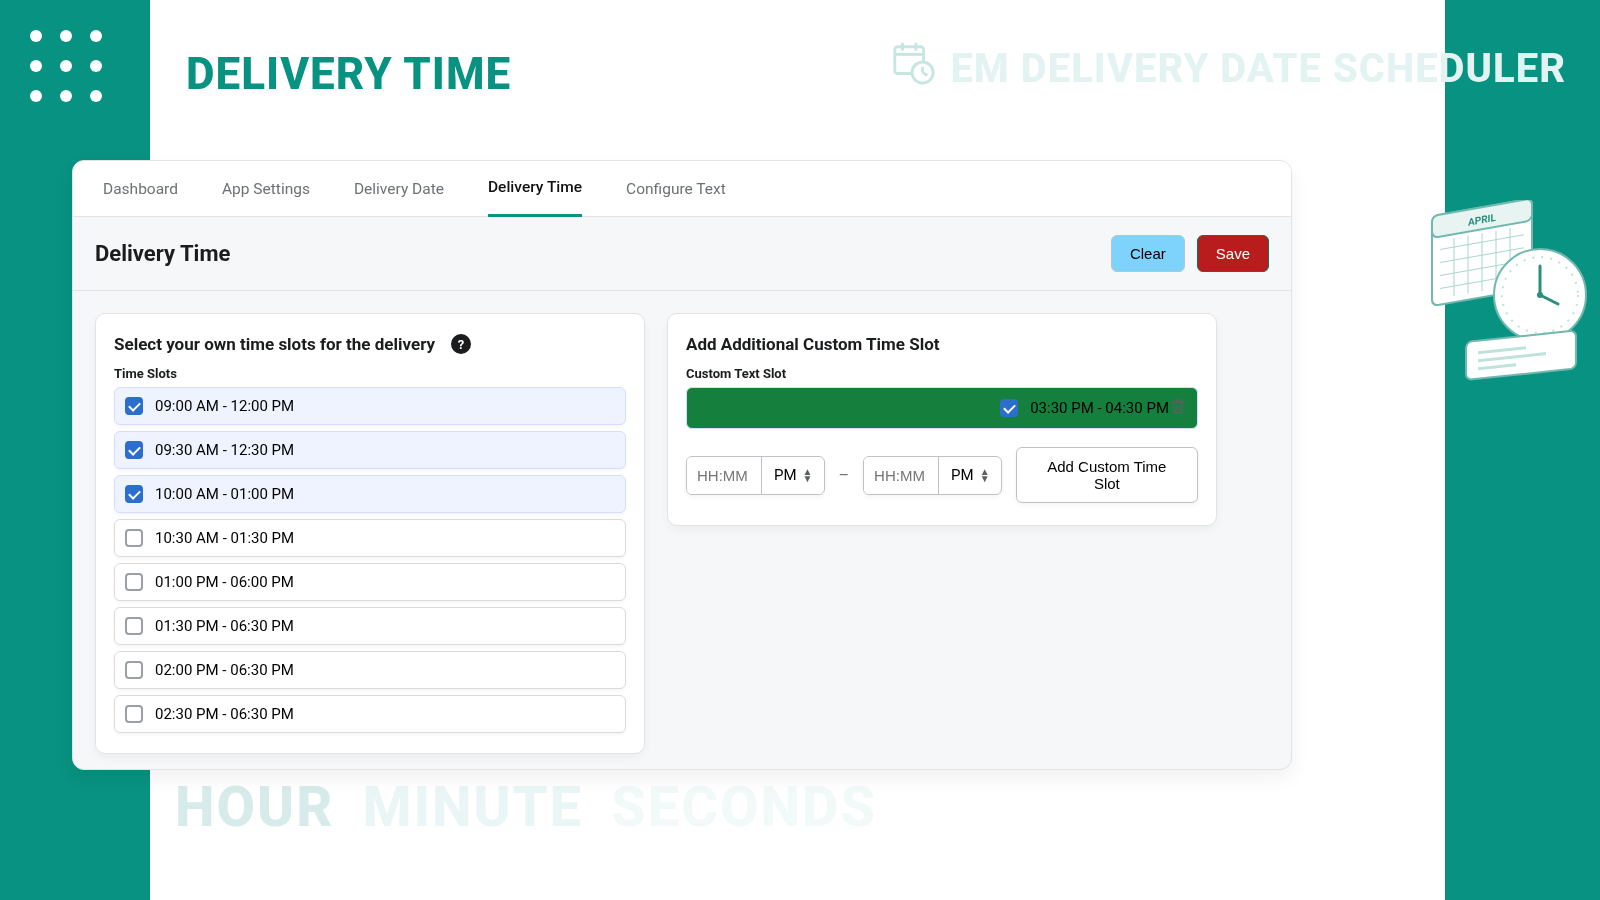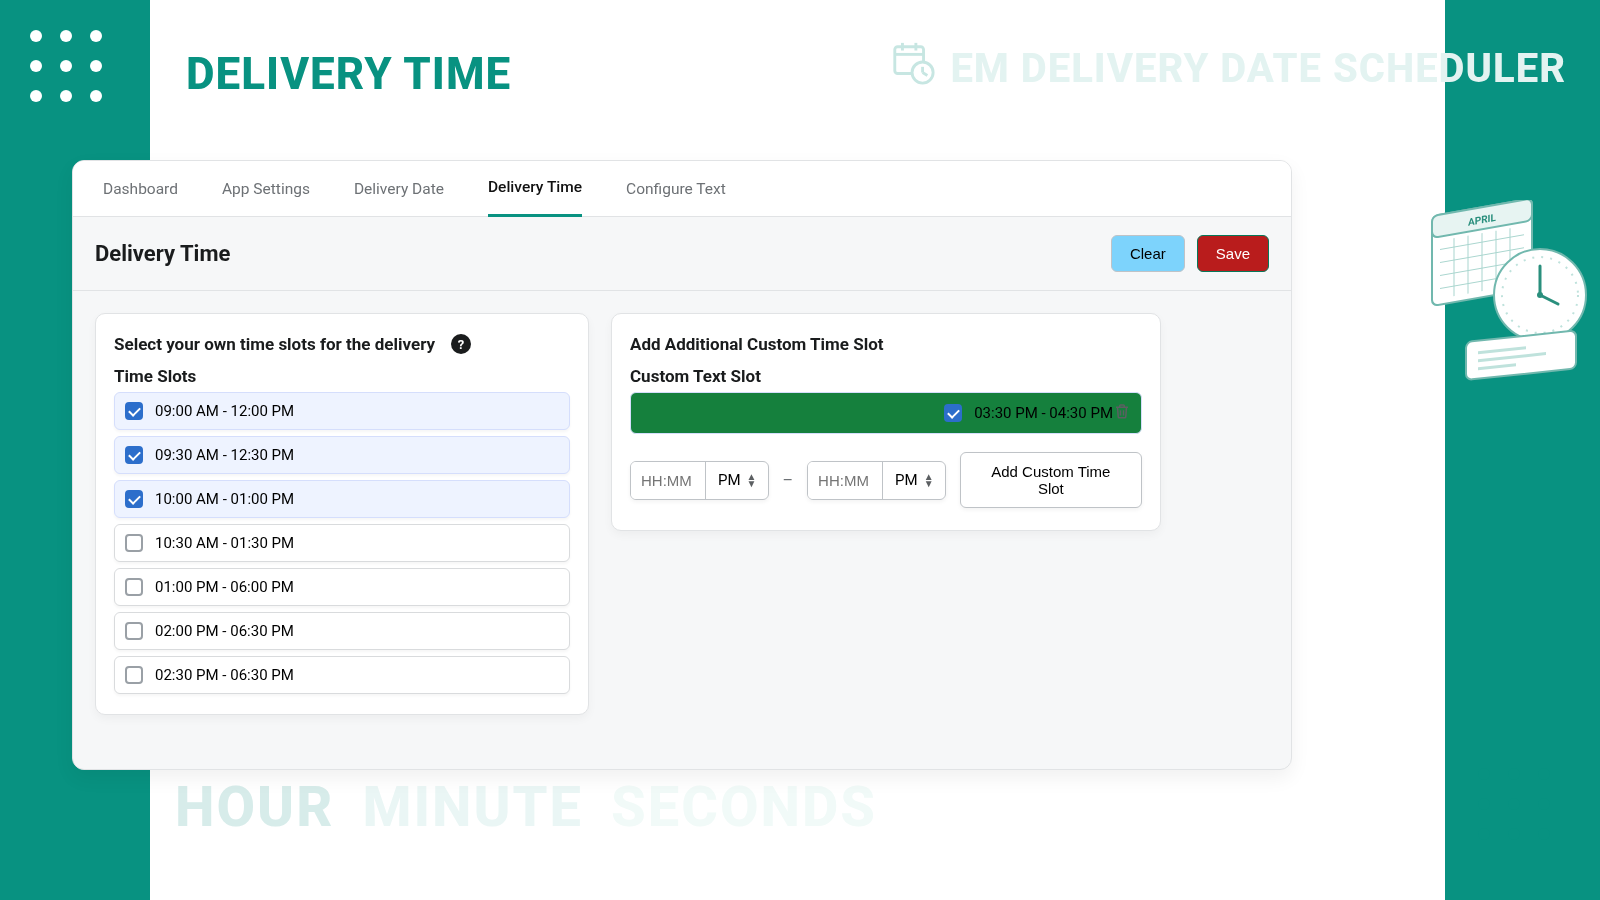--- a/index.html
+++ b/index.html
@@ -42,27 +42,27 @@
 
   .modal-header { display: flex; align-items: center; justify-content: space-between; padding: 18px 22px; border-bottom: 1px solid #e1e3e5; }
   .modal-title { font-size: 22px; font-weight: 700; color: #1a1c1d; }
   .btn { font-size: 15px; padding: 9px 18px; border-radius: 6px; border: 1px solid #bfc3c7; background: #7dd3fc; cursor: pointer; }
   .btn-primary { background: #b91c1c; color: #fff; border-color: #087759; }
   .btn-group { display: flex; gap: 12px; }
 
   .modal-body { display: flex; gap: 22px; padding: 22px; }
 
   .card { background: #fff; border-radius: 10px; border: 1px solid #e1e3e5; box-shadow: 0 4px 10px rgba(0,0,0,.04); }
-  .card-l { width: 494px; padding: 20px 18px 14px; }
+  .card-l { width: 550px; padding: 20px 18px 14px; }
   .card-r { width: 550px; padding: 20px 18px 22px; align-self: flex-start; }
 
   .card-title { font-size: 17px; font-weight: 700; color: #1a1c1d; display: flex; align-items: center; gap: 16px; margin-bottom: 12px; }
   .help-icon { width: 20px; height: 20px; border-radius: 50%; background: #1a1c1d; color: #fff; font-size: 13px; font-weight: 700; display: inline-flex; align-items: center; justify-content: center; }
 
-  .subhead { font-size: 17px; font-weight: 700; color: #1a1c1d; margin-bottom: 6px; }
+  .subhead { font-size: 13px; font-weight: 700; color: #1a1c1d; margin-bottom: 6px; }
 
   .slot { display: flex; align-items: center; gap: 12px; border: 1px solid #d9dbdd; border-radius: 6px; padding: 9px 10px; margin-bottom: 6px; font-size: 15px; background: #fff; box-shadow: 0 2px 3px rgba(0,0,0,.04); }
   .slot.checked { background: #eef3ff; border-color: #d5defc; }
 
   .chk { width: 18px; height: 18px; border-radius: 4px; border: 2px solid #9aa0a6; background: #fff; display: inline-flex; align-items: center; justify-content: center; flex: none; }
   .chk.on { background: #2c6ecb; border-color: #2c6ecb; }
   .chk.on::after { content: ""; width: 9px; height: 5px; border: 2px solid #fff; border-top: none; border-right: none; transform: rotate(-45deg); margin-top: -2px; }
 
   .custom-row { display: flex; align-items: center; justify-content: flex-end; background: #15803d; border: 1px solid #d5defc; border-radius: 6px; padding: 9px 10px; }
   .custom-row .left { display: flex; align-items: center; gap: 12px; font-size: 15px; }
@@ -200,20 +200,24 @@
           <div class="slot">
             <span class="chk"></span>
             <span>10:30 AM - 01:30 PM</span>
           </div>
           <div class="slot">
             <span class="chk"></span>
             <span>01:00 PM - 06:00 PM</span>
           </div>
           <div class="slot">
             <span class="chk"></span>
+            <span>01:30 PM - 06:30 PM</span>
+          </div>
+          <div class="slot">
+            <span class="chk"></span>
             <span>02:00 PM - 06:30 PM</span>
           </div>
           <div class="slot">
             <span class="chk"></span>
             <span>02:30 PM - 06:30 PM</span>
           </div>
         </div>
     </div>
 
     <div class="card card-r">

